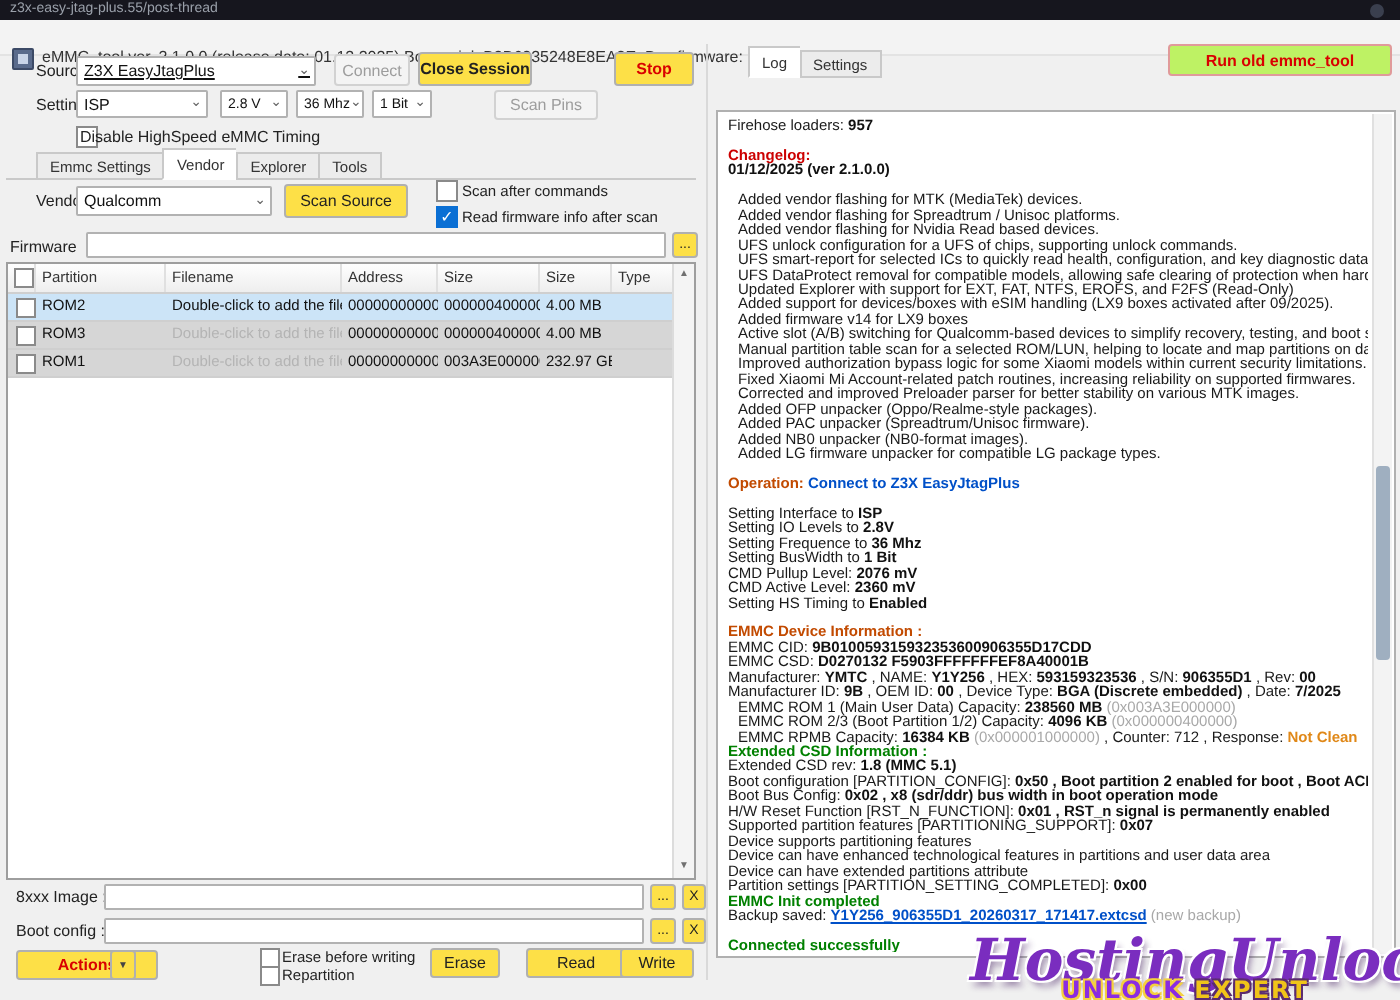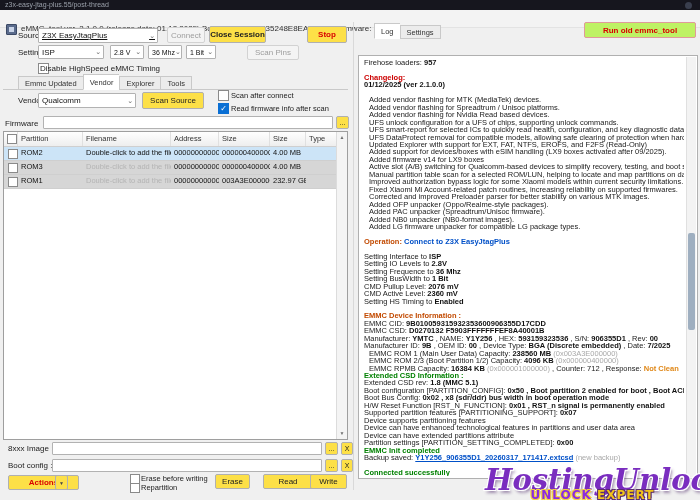--- a/index.html
+++ b/index.html
@@ -122,35 +122,35 @@
   <div class="dd" style="left:186px;top:45px;width:30px;height:14px;font-size:7px;">
     <span>1 Bit</span>
     <span class="chev">⌄</span>
   </div>
   <div class="btn disabled" style="left:247px;top:45px;width:52px;height:15px;">Scan Pins</div>
 
   <span class="cbx" style="left:38px;top:63px;"></span>
   <span class="cbl" style="left:40px;top:64px;font-size:8px;">Disable HighSpeed eMMC Timing</span>
 
   <div class="tabbar" style="left:3px;top:74px;">
-      <div class="tab">Emmc Updated</div>
+      <div class="tab">Emmc Settings</div>
       <div class="tab active">Vendor</div>
       <div class="tab">Explorer</div>
       <div class="tab">Tools</div>
     </div>
   <div class="tabline" style="left:3px;top:89px;width:345px;"></div>
 
   <span class="lbl" style="left:18px;top:96px;">Vendor</span>
   <div class="dd" style="left:38px;top:93px;width:98px;height:15px;">
     <span>Qualcomm</span>
     <span class="chev">⌄</span>
   </div>
   <div class="btn" style="left:142px;top:92px;width:62px;height:17px;">Scan Source</div>
   <span class="cbx" style="left:218px;top:90px;"></span>
-  <span class="cbl" style="left:231px;top:91px;">Scan after connect</span>
+  <span class="cbl" style="left:231px;top:91px;">Scan after commands</span>
   <span class="cbx on" style="left:218px;top:103px;"><span>✓</span></span>
   <span class="cbl" style="left:231px;top:104px;">Read firmware info after scan</span>
 
   <span class="lbl" style="left:5px;top:119px;">Firmware</span>
   <input class="inp" style="left: 43px; top: 116px; width: 290px; height: 13px;" value="">
   <div class="btn" style="left:336px;top:116px;width:13px;height:13px;font-size:7px;">...</div>
 
   <div class="ftable">
     <div class="thead">
         <div class="th c0"><span class="cb" style="display: inline-block; width: 8px; height: 8px; margin-top: 2px; background: rgb(255, 255, 255); border: 1px solid rgb(138, 138, 138);"></span></div>

